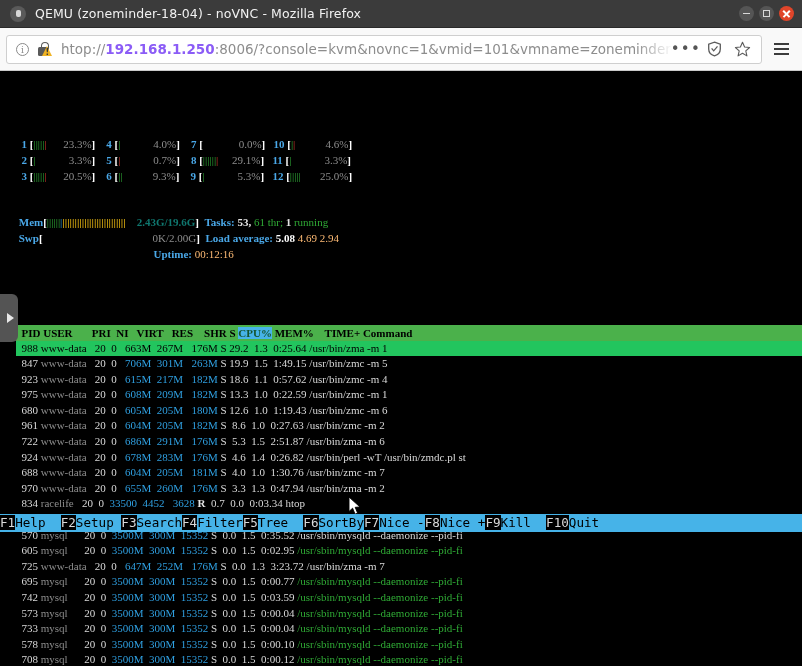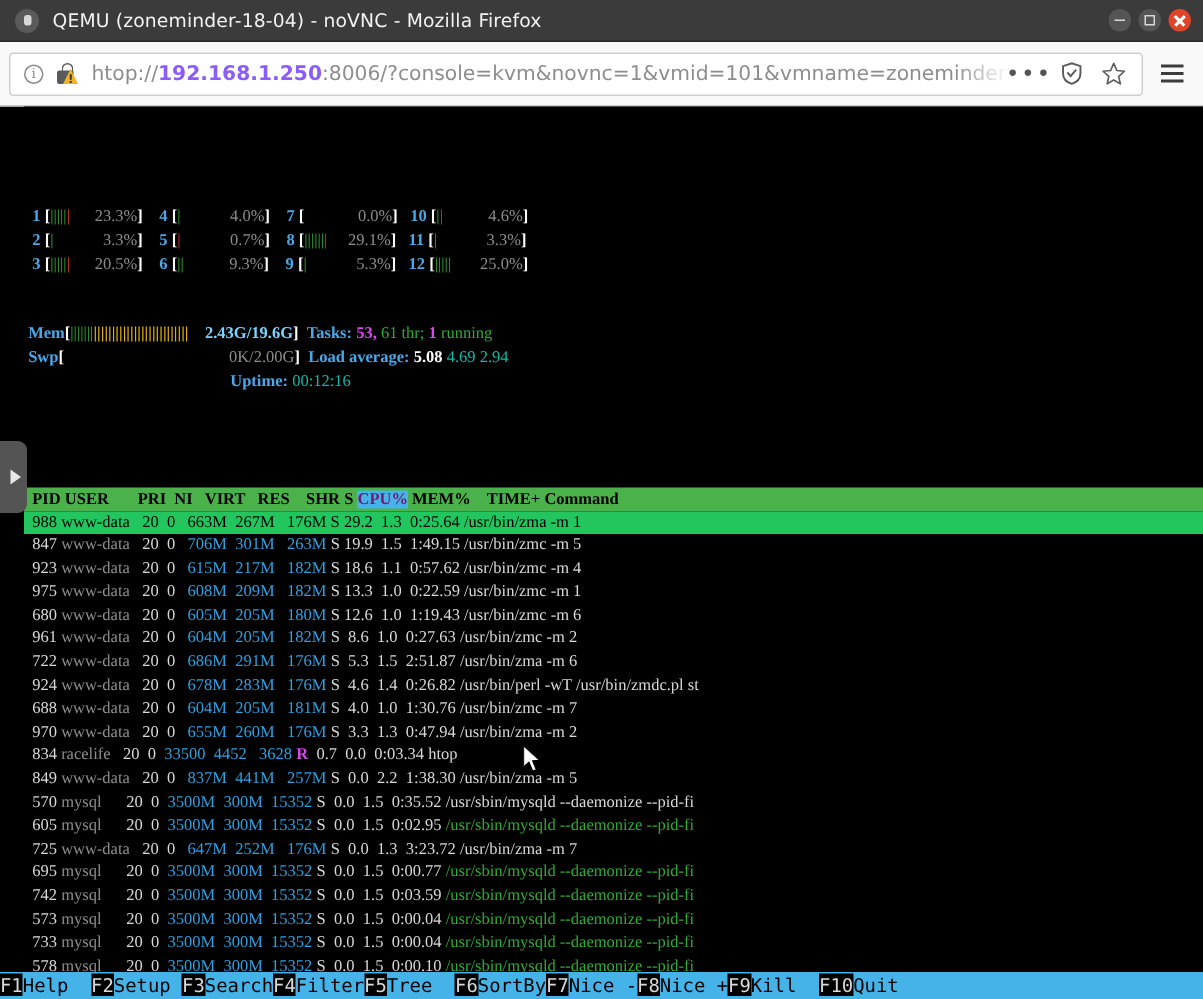--- a/index.html
+++ b/index.html
@@ -4,21 +4,21 @@
 <style>
   html,body{margin:0;padding:0;}
   body{
     width:802px;height:666px;overflow:hidden;
     background:#000;
     font-family:"DejaVu Sans", sans-serif;
     font-size:13px;
     -webkit-font-smoothing:antialiased;
   }
   
-  #window{width:802px;height:666px;position:relative;background:#000;}
+  #window{width:802px;height:532px;position:relative;background:#000;}
   .titlebar{
     height:27px;background:#3b3b3b;
     border-bottom:1px solid #2a2a2a;
     display:flex;align-items:center;position:relative;
   }
   .title-icon{
     width:16px;height:16px;border-radius:50%;
     background:#5a5a5a;margin-left:10px;margin-right:9px;
     display:flex;align-items:center;justify-content:center;
   }
@@ -91,34 +91,34 @@
   
   #term{
     position:absolute;left:16px;top:71px;width:802px;height:595px;
     background:#000;overflow:hidden;
     font-family:Liberation Serif, serif;
     font-size:11px;line-height:15.6px;
     white-space:pre;
   }
   #term .pad{padding-top:4px;}
   .ln{height:15.6px;white-space:pre;}
-  .c-cyan{color:#14b8a6;}
+  .c-cyan{color:#fdba74;}
   .c-blue{color:#2f9fe0;}
   .c-bblue{color:#4aa8e8;font-weight:bold;}
   .c-white{color:#d9d9d9;}
   .c-bwhite{color:#ffffff;font-weight:bold;}
   .c-gray{color:#8d8d8d;}
   .c-green{color:#2faa35;}
-  .c-bgreen{color:#d946ef;font-weight:bold;}
+  .c-bgreen{color:#e5e5e5;font-weight:bold;}
   .c-red{color:#d43b2f;}
   .c-yellow{color:#e0b010;font-weight:bold;}
-  .c-byellow{color:#7dd3fc;font-weight:bold;}
+  .c-byellow{color:#0f766e;font-weight:bold;}
 
   .hdrrow{background:#4bb14b;color:#000;font-weight:bold;display:block;height:16px;line-height:16px;}
-  .hdrrow .sel{background:#46b3e8;color:#701a75;}
+  .hdrrow .sel{background:#46b3e8;color:#14532d;}
   .selrow{background:#22c55e;color:#000;display:block;height:15.6px;}
 
   .fnbar{
     position:absolute;left:0;bottom:0;width:802px;height:18px;
     background:#46b3e8;color:#000;
     font-family:"DejaVu Sans Mono","Liberation Mono",monospace;
     font-size:12.6px;line-height:18px;white-space:pre;margin-top:36px;
   }
   .fnbar .k{background:#000;color:#d9d9d9;}
 

